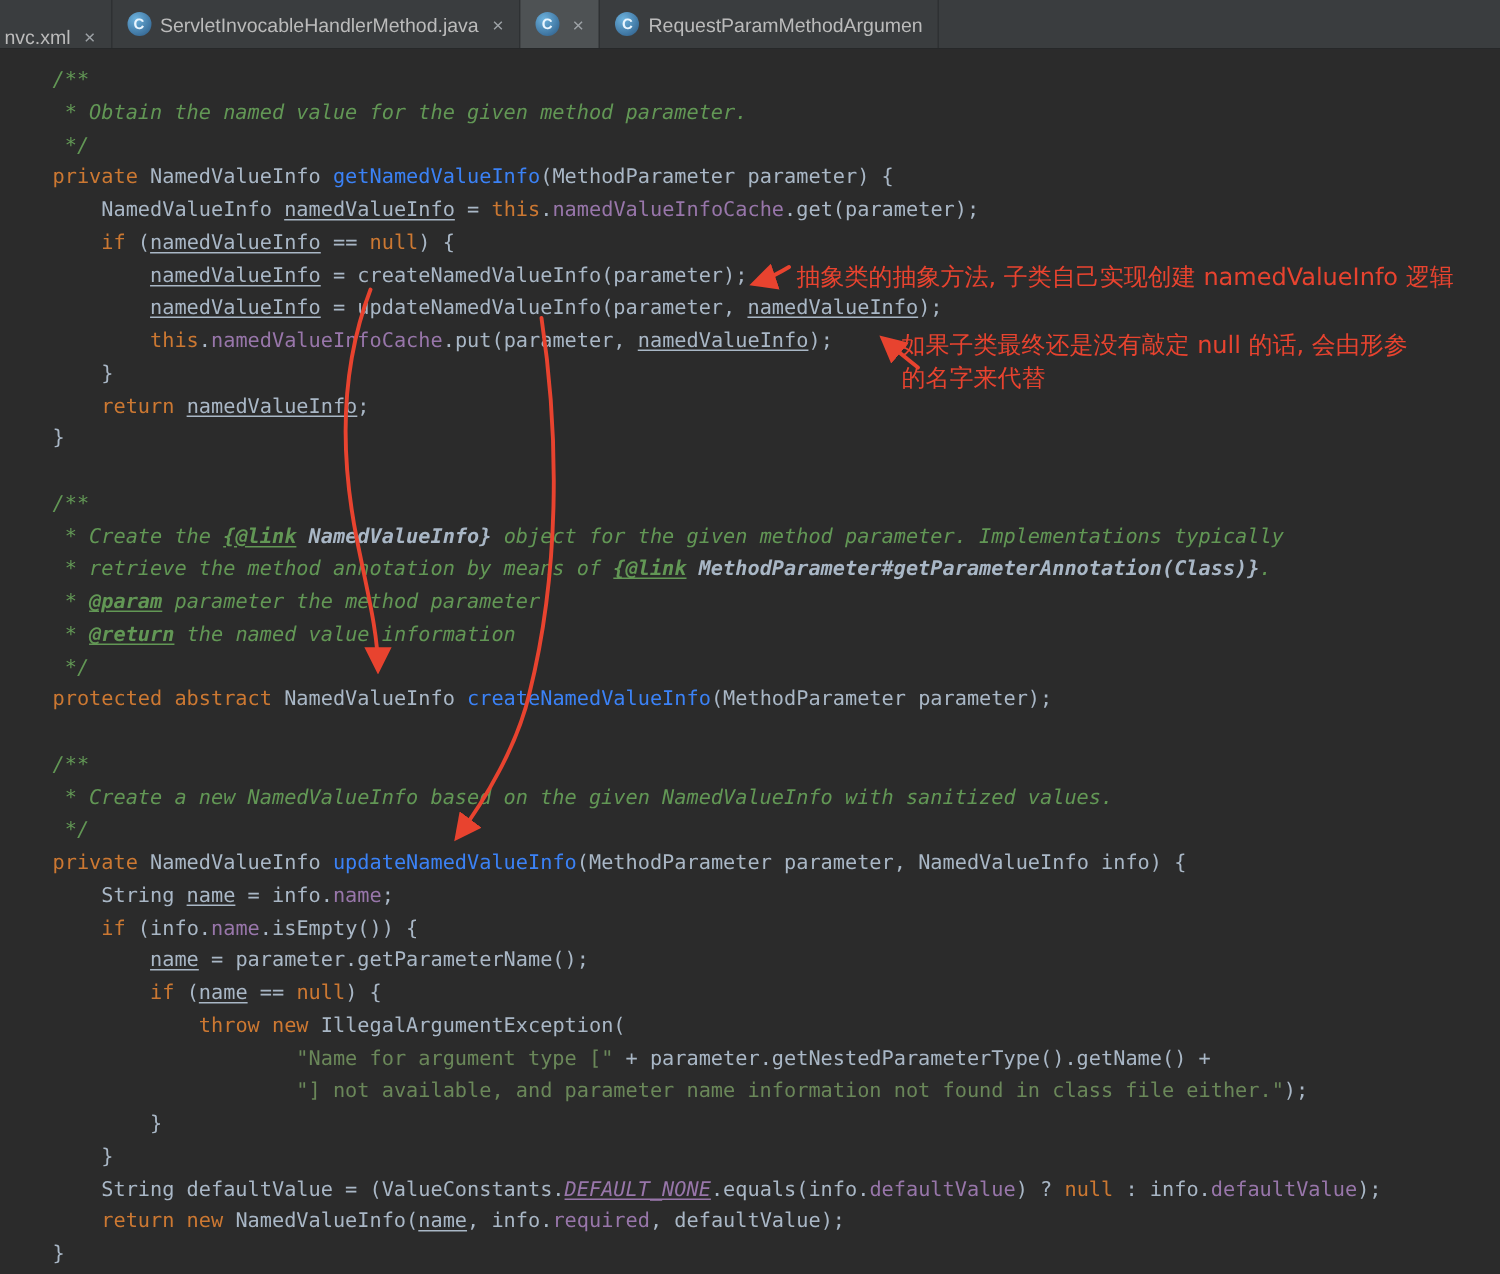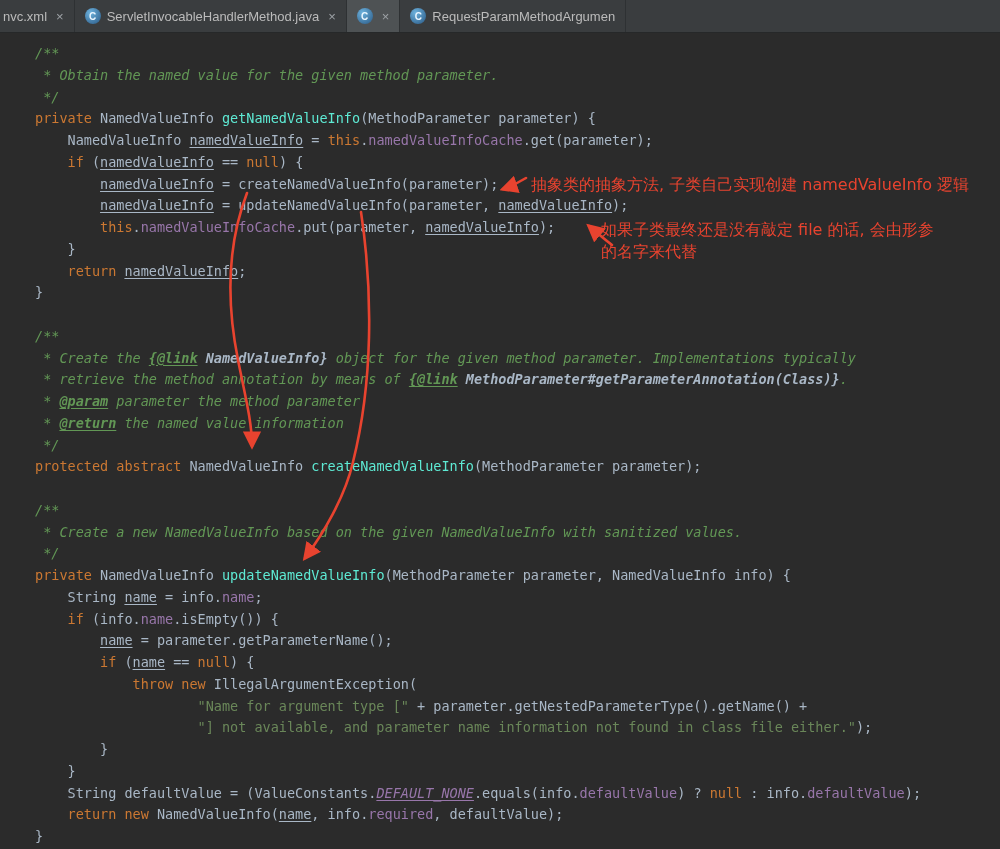--- a/index.html
+++ b/index.html
@@ -12,41 +12,41 @@
   .tabbar {
     position: absolute; top: 0; left: 0; width: 100%; height: 33px;
     background: #3a3d3f; display: flex; align-items: stretch;
     overflow: hidden; border-bottom: 1px solid #262829;
   }
   .tab {
     display: flex; align-items: center; gap: 6px; padding: 0 10px;
     border-right: 1px solid #2e3133; color: #bbbbbb; font-size: 13px;
     white-space: nowrap; cursor: pointer; flex: 0 0 auto;
   }
-  .tab:first-child { padding-left: 3px; }
+  .tab:first-child { padding-left: 3px; align-items: flex-end; }
   .tab.active { background: #4e5254; color: #dadada; }
   .cls-icon {
     width: 16px; height: 16px; border-radius: 50%;
     background: radial-gradient(circle at 35% 30%, #6db2dd, #3a6f9b 75%);
     color: #eaf6ff; font-size: 10px; font-weight: bold;
     display: flex; align-items: center; justify-content: center; flex: 0 0 auto;
   }
   .tab-close { color: #9da2a6; font-size: 13px; margin-left: 3px; }
   
   .editor { position: absolute; top: 33px; left: 0; right: 0; bottom: 0; background: #2b2b2b; }
   .code {
     position: absolute; top: 10px; left: 35px; right: 0;
     font-family: "DejaVu Sans Mono", "Liberation Mono", monospace;
     font-size: 13.5px; line-height: 21.75px; white-space: pre; color: #a9b7c6;
   }
   .cl { height: 21.75px; }
   .t-k  { color: #cc7832; }
   .t-d  { color: #a9b7c6; }
   .t-u  { color: #a9b7c6; text-decoration: underline; text-underline-offset: 2px; }
-  .t-m  { color: #5eead4; }
+  .t-m  { color: #3b82f6; }
   .t-f  { color: #9876aa; margin-top: 40px; }
   .t-sc { color: #9876aa; font-style: italic; text-decoration: underline; text-underline-offset: 2px; }
   .t-s  { color: #6a8759; }
   .t-c  { color: #629755; font-style: italic; }
   .t-ct { color: #629755; font-style: italic; font-weight: bold; text-decoration: underline; text-underline-offset: 2px; }
   .t-cv { color: #a9b7c6; font-style: italic; font-weight: bold; margin-top: 32px; }
   
   .overlay { position: absolute; top: 0; left: 0; pointer-events: none; z-index: 5; }
   .arr { fill: none; stroke: #e8432f; stroke-width: 2.6; stroke-linecap: round; }
   .note {
@@ -87,14 +87,14 @@
       <path d="M0,0 L10,5 L0,10 z" fill="#e8432f"></path>
     </marker>
   </defs>
   <path class="arr" d="M247,193 C226,248 227,305 238,360 C245,395 252,422 252,446" marker-end="url(#ah)"></path>
   <path class="arr" d="M361,212 C373,292 373,382 353,462 C345,497 323,534 305,558" marker-end="url(#ah)"></path>
   <path class="arr" d="M526,178 C516,184 509,187 503,189" marker-end="url(#ah)"></path>
   <path class="arr" d="M612,245 C603,238 596,232 589,226" marker-end="url(#ah)"></path>
 </svg>
 
 <div class="note" style="left:531px; top:175px;">抽象类的抽象方法, 子类自己实现创建 namedValueInfo 逻辑</div>
-<div class="note" style="left:601px; top:220px;">如果子类最终还是没有敲定 file 的话, 会由形参</div>
+<div class="note" style="left:601px; top:220px;">如果子类最终还是没有敲定 null 的话, 会由形参</div>
 <div class="note" style="left:601px; top:242px;">的名字来代替</div>
 
 </body></html>

